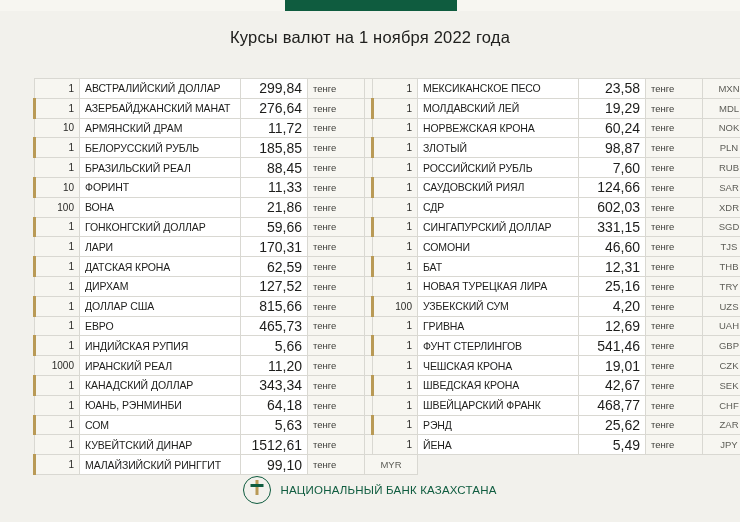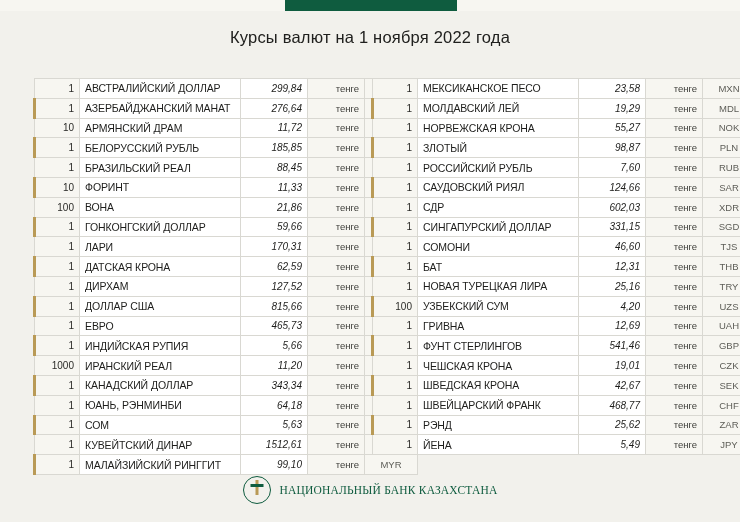--- a/index.html
+++ b/index.html
@@ -91,26 +91,25 @@
   }
   .c-name {
     width: 150px;
     text-align: left;
     letter-spacing: -0.1px;
     margin-left: 14px;
   }
   .c-val {
     width: 56px;
     text-align: right;
-    font-size: 10px;
-    font-style: italic;
+    font-size: 14px;
   }
   .c-cur {
     width: 46px;
-    text-align: right;
+    text-align: left;
     color: #3c3c38;
     font-size: 9.5px;
     background: #f7f6f1 !important;
   }
   .c-code {
     width: 42px;
     text-align: center;
     color: #5d5d57;
     font-size: 9.5px;
     background: #f7f6f1 !important;
@@ -124,21 +123,20 @@
   }
   .footer {
     position: absolute;
     bottom: 18px;
     left: 0;
     width: 740px;
     display: flex;
     align-items: center;
     justify-content: center;
     gap: 9px;
-    font-family: Liberation Serif, serif;
   }
   .footer-logo {
     width: 26px;
     height: 26px;
     border-radius: 50%;
     border: 1.6px solid #0f5c3f;
     position: relative;
     flex: none;
   }
   .footer-logo:before {
@@ -338,21 +336,21 @@
           <tr class="accent">
             <td class="c-qty">1</td>
             <td class="c-name">МОЛДАВСКИЙ ЛЕЙ</td>
             <td class="c-val">19,29</td>
             <td class="c-cur">тенге</td>
             <td class="c-code">MDL</td>
           </tr>
           <tr class="plain">
             <td class="c-qty">1</td>
             <td class="c-name">НОРВЕЖСКАЯ КРОНА</td>
-            <td class="c-val">55,27</td>
+            <td class="c-val">60,24</td>
             <td class="c-cur">тенге</td>
             <td class="c-code">NOK</td>
           </tr>
           <tr class="accent">
             <td class="c-qty">1</td>
             <td class="c-name">ЗЛОТЫЙ</td>
             <td class="c-val">98,87</td>
             <td class="c-cur">тенге</td>
             <td class="c-code">PLN</td>
           </tr>

